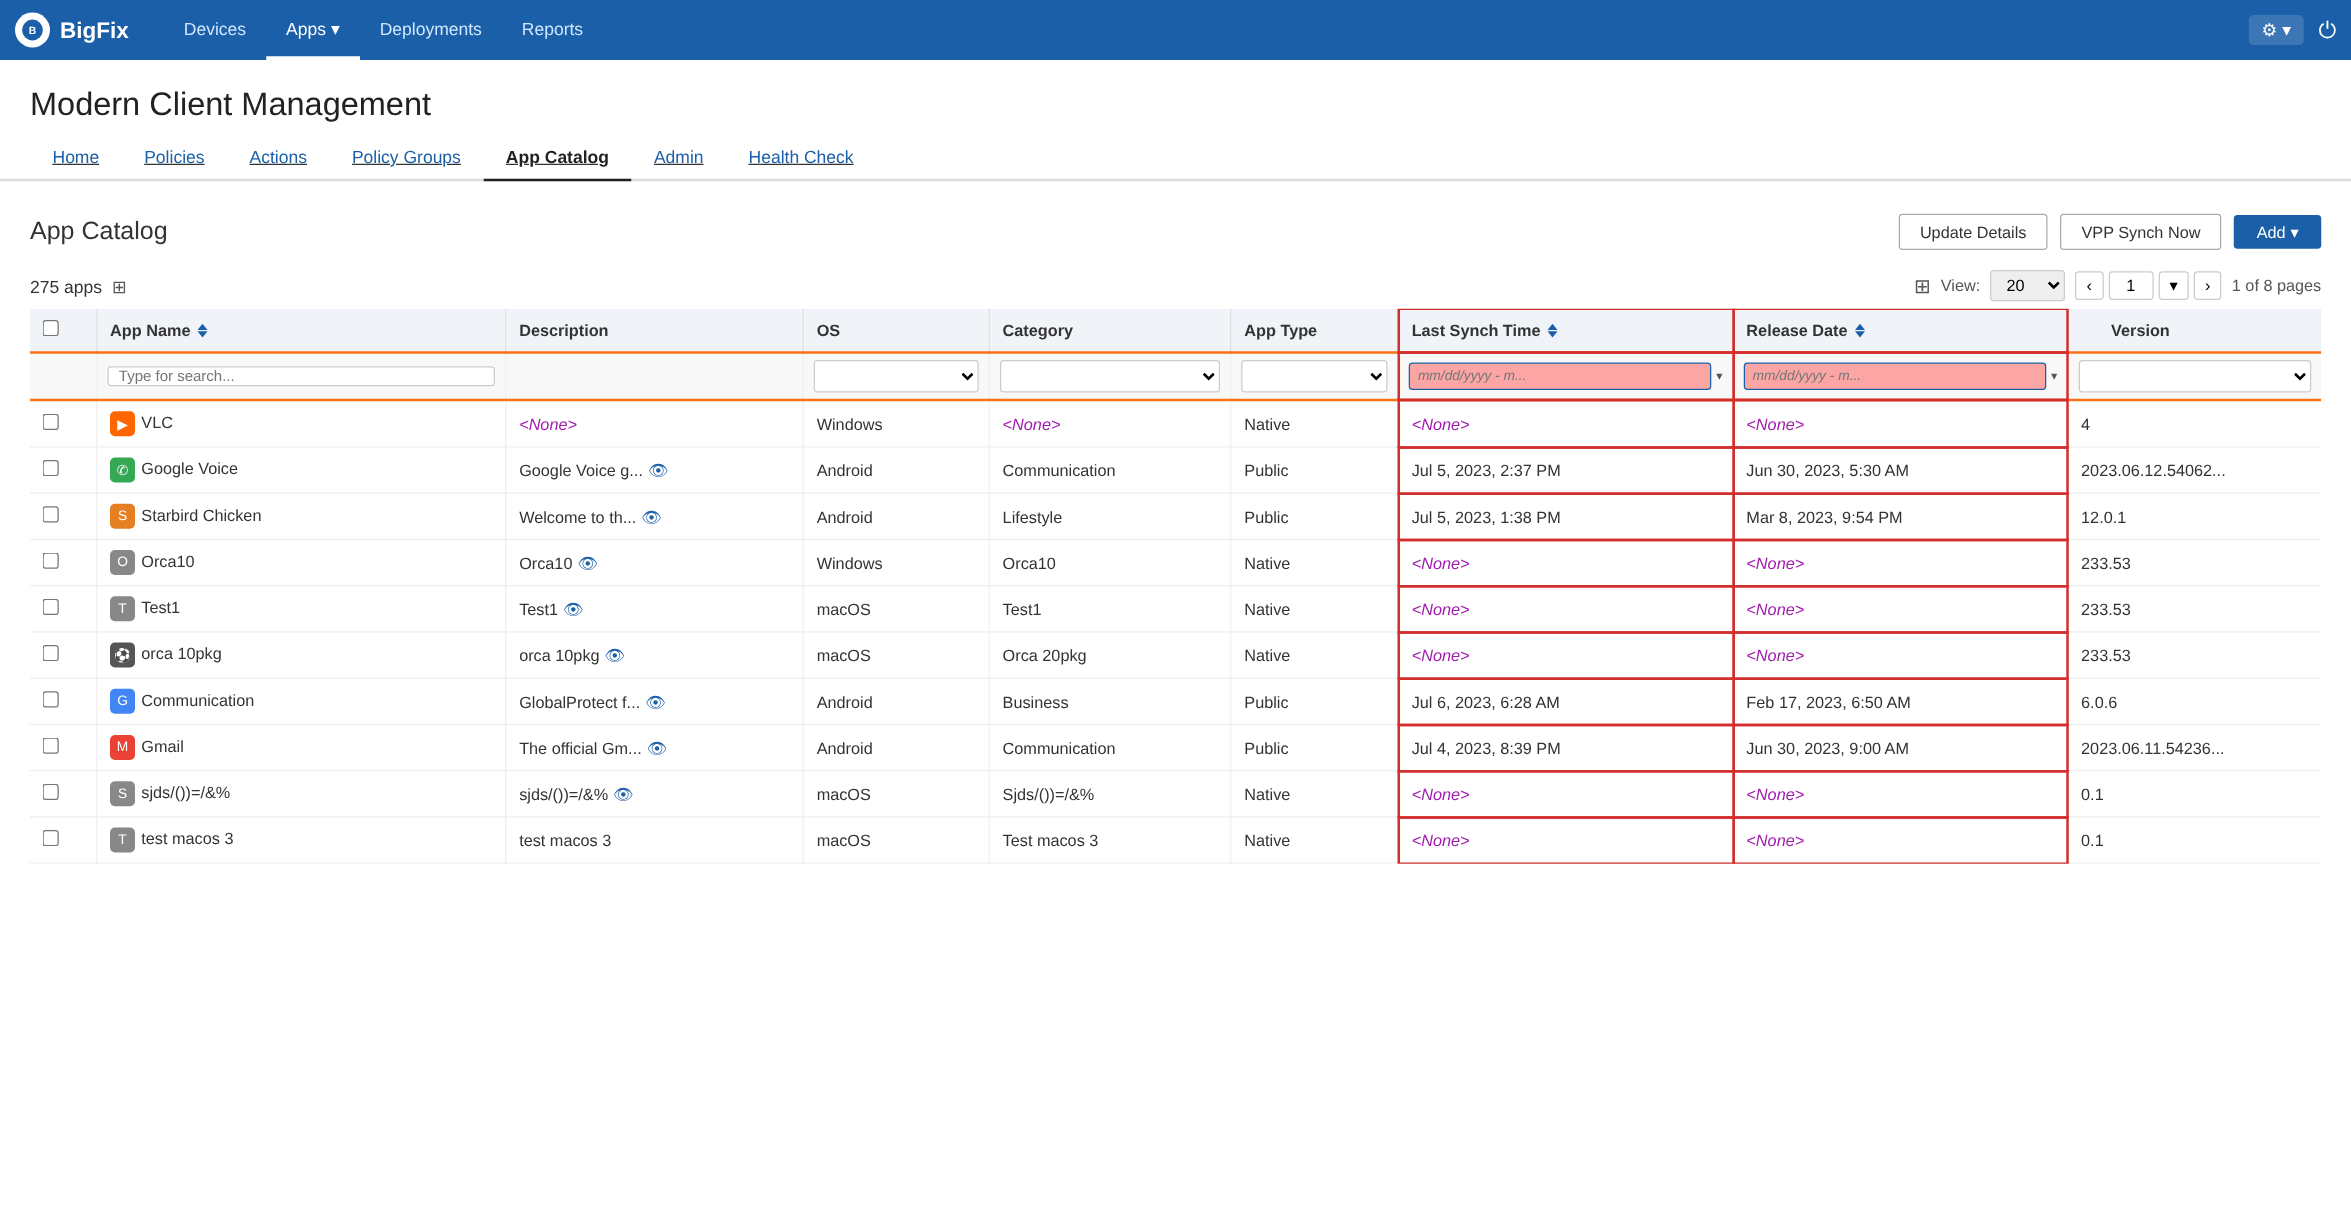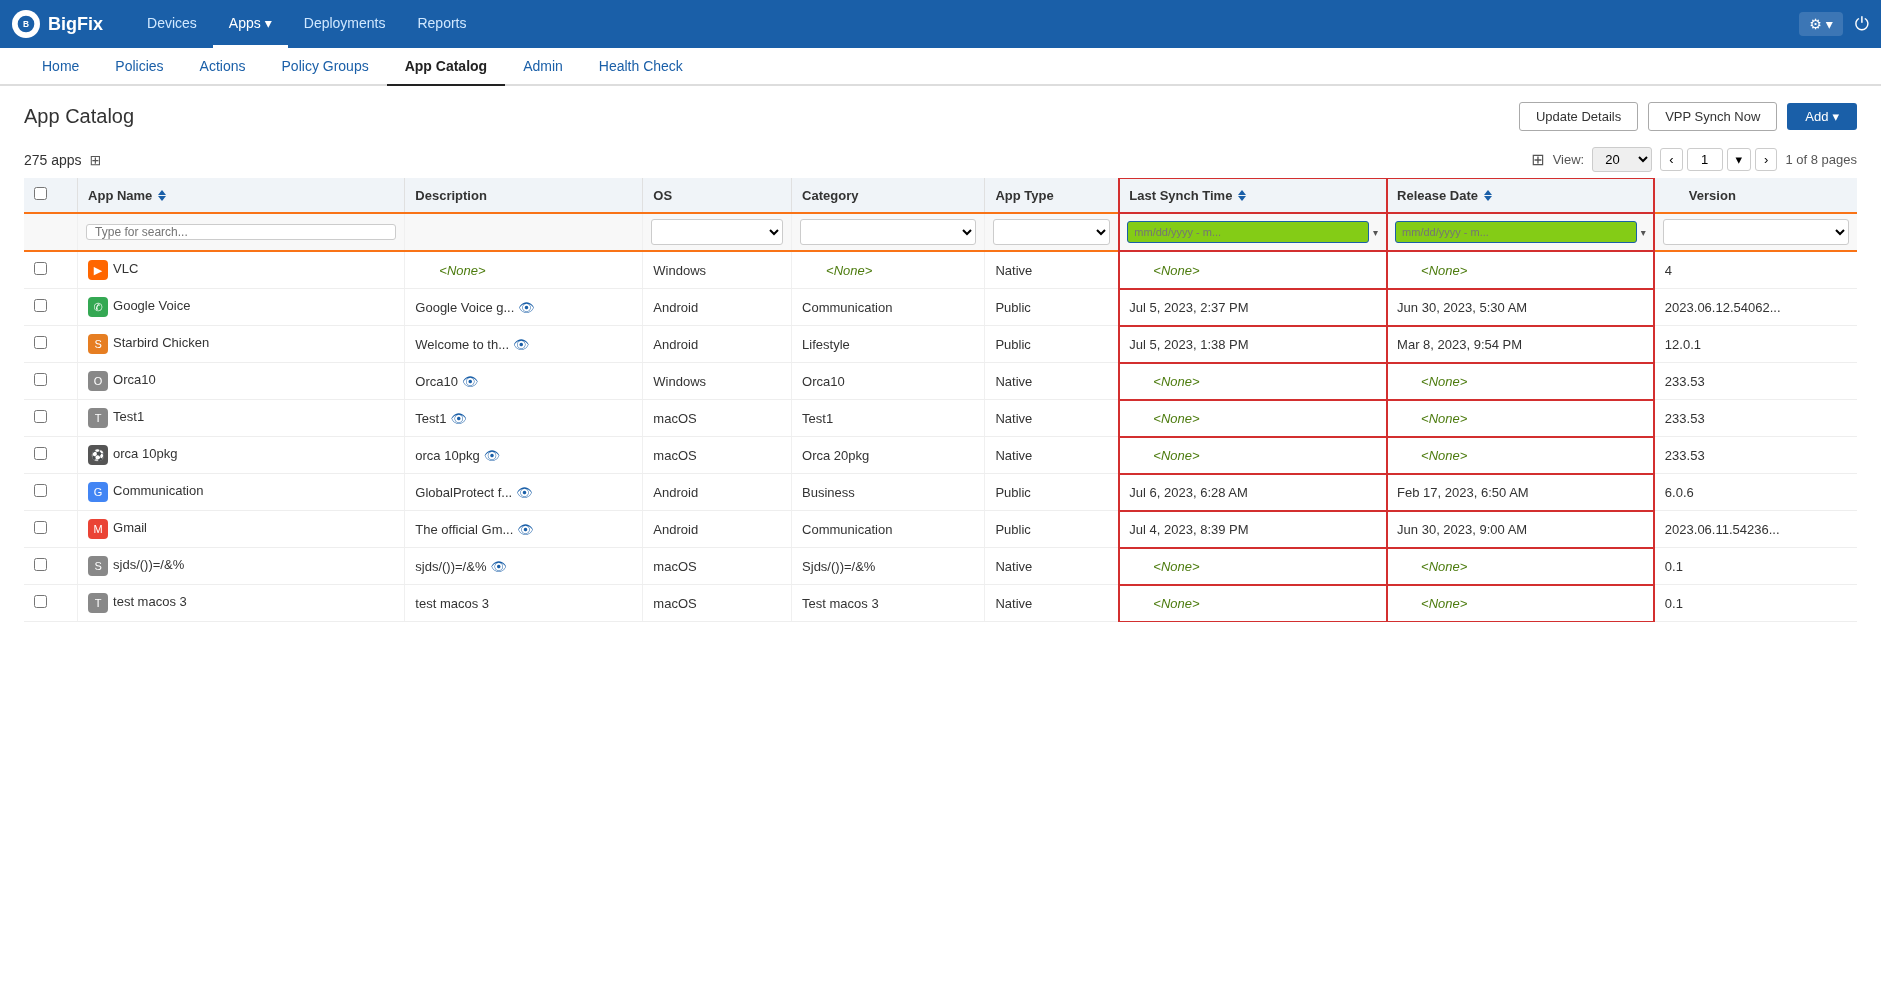--- a/index.html
+++ b/index.html
@@ -68,21 +68,22 @@
       font-weight: 400;
       color: #222;
     }
 
     
     .tabs {
       display: flex;
       gap: 0;
       border-bottom: 2px solid #ddd;
       padding: 0 24px;
-      margin-bottom: 0;
+      margin-bottom: 10px;
+      text-decoration: underline;
     }
     .tab {
       padding: 10px 18px;
       cursor: pointer;
       color: #1a5fa8;
       font-size: 14px;
       border-bottom: 2px solid transparent;
       margin-bottom: -2px;
       white-space: nowrap;
     }
@@ -217,32 +218,33 @@
     .check-col { width: 36px; }
     .app-name-col { width: 220px; }
     .desc-col { width: 160px; }
     .os-col { width: 100px; }
     .cat-col { width: 130px; }
     .apptype-col { width: 90px; }
     .synch-col { width: 180px; }
     .release-col { width: 180px; }
     .version-col { width: 120px; }
 
-    .none-text { color: #4d7c0f; font-style: italic; margin-left: 24px; }
+    .none-text { color: #a21caf; font-style: italic; }
     .eye-icon { color: #1a5fa8; cursor: pointer; margin-left: 4px; font-size: 13px; }
 
     .date-filter-container { display: flex; align-items: center; gap: 2px; }
     .date-filter-input {
       border: 1px solid #1a5fa8;
       padding: 4px 6px;
       border-radius: 3px;
       font-size: 11px;
       color: #1a5fa8;
       width: 100%;
-      background: #84cc16;
+      background: #fca5a5;
+      font-style: italic;
     }
     .dropdown-arrow { font-size: 10px; color: #555; margin-left: 2px; }
 
     .col-header-inner { display: flex; align-items: center; gap: 2px; }
 
     .table-wrapper {
       overflow-x: auto;
     }
   </style>
 </head>
@@ -279,20 +281,21 @@
       <span>▾</span>
     </button>
     <button class="power-btn">
       <span>⏻</span>
     </button>
   </div>
 </nav>
 
 <div class="page-content">
 
+  <h1 class="page-title">Modern Client Management</h1>
 
   <div class="tabs">
     <div class="tab">Home</div>
     <div class="tab">Policies</div>
     <div class="tab">Actions</div>
     <div class="tab">Policy Groups</div>
     <div class="tab active">App Catalog</div>
     <div class="tab">Admin</div>
     <div class="tab">Health Check</div>
   </div>

